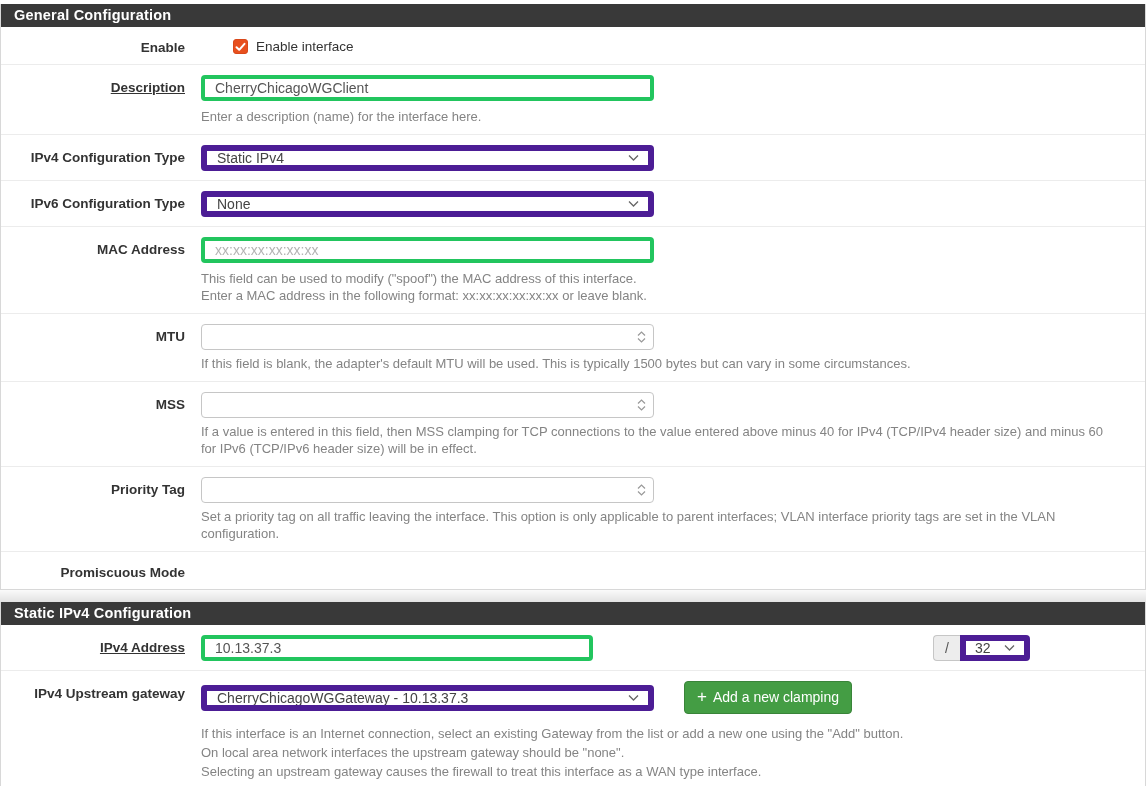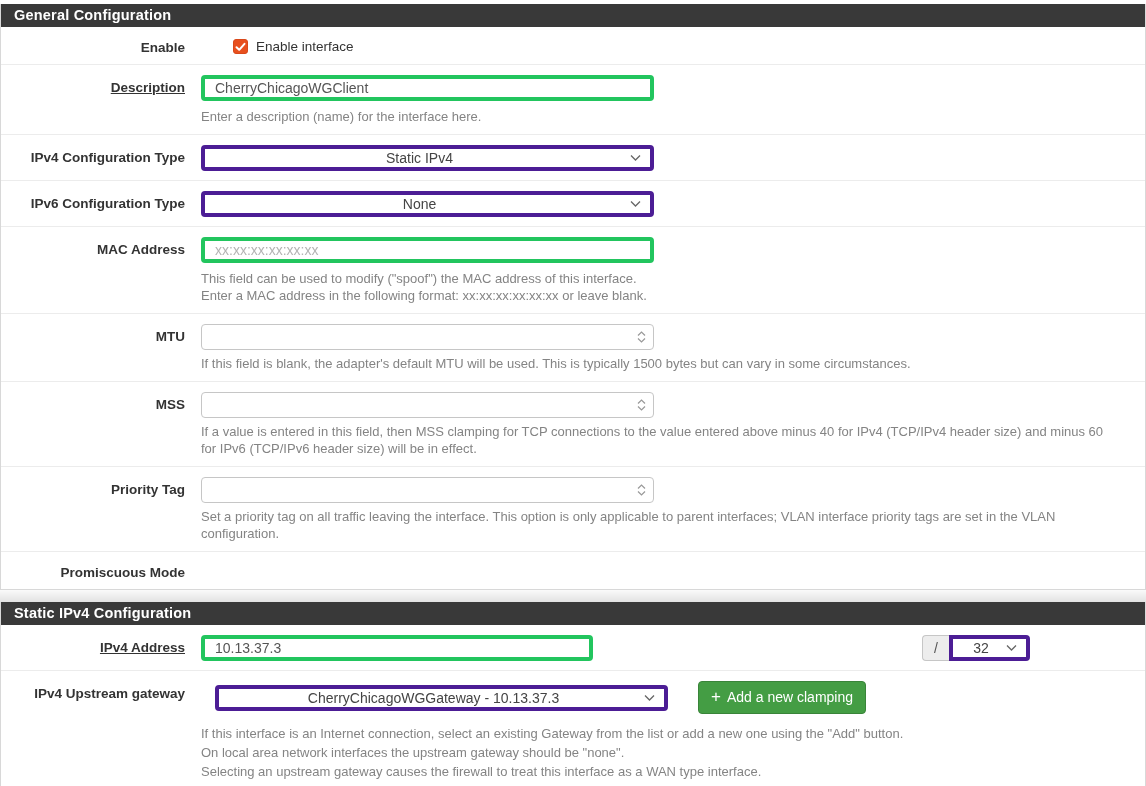--- a/index.html
+++ b/index.html
@@ -72,32 +72,31 @@
     transform: translateY(-50%);
     display: flex; flex-direction: column; align-items: center;
     gap: 1px;
     cursor: default;
   }
 
   .fake-select {
     position: relative;
     width: 453px;
     height: 26px;
-    border: 4px solid #4c1d95;
+    border: 6px solid #4c1d95;
     border-radius: 4px;
     background: #fff;
     padding: 0 26px 0 10px;
     display: flex;
     align-items: center;
     font-size: 14px;
     color: #444;
     cursor: default;
     overflow: hidden;
     white-space: nowrap;
-    justify-content: center;
   }
   .fake-select .sel-chevron {
     position: absolute;
     right: 9px; top: 50%;
     transform: translateY(-50%);
     line-height: 0;
   }
 
   .checkbox-line { display: flex; align-items: center; padding-top: 2px; padding-left: 32px; }
   .checkbox-box {
@@ -129,27 +128,27 @@
   .mask-addon {
     width: 27px; height: 26px;
     background: #ededed;
     border: 1px solid #c6c6c6;
     border-right: none;
     border-radius: 4px 0 0 4px;
     display: flex; align-items: center; justify-content: center;
     color: #555; font-size: 14px;
   }
   .mask-select {
-    width: 81px;
+    width: 70px;
     border-radius: 0 4px 4px 0;
     padding-left: 9px;
   }
   .mask-select.fake-select { border-radius: 0 4px 4px 0; }
 
-  .gateway-line { display: flex; align-items: center; margin-left: 14px; }
+  .gateway-line { display: flex; align-items: center; }
   .btn-success {
     margin-left: 30px;
     background: #449d44;
     border: 1px solid #398439;
     border-radius: 4px;
     color: #fff;
     font-family: "Liberation Sans", sans-serif;
     font-size: 14px;
     padding: 6px 12px 7px;
     line-height: 18px;

